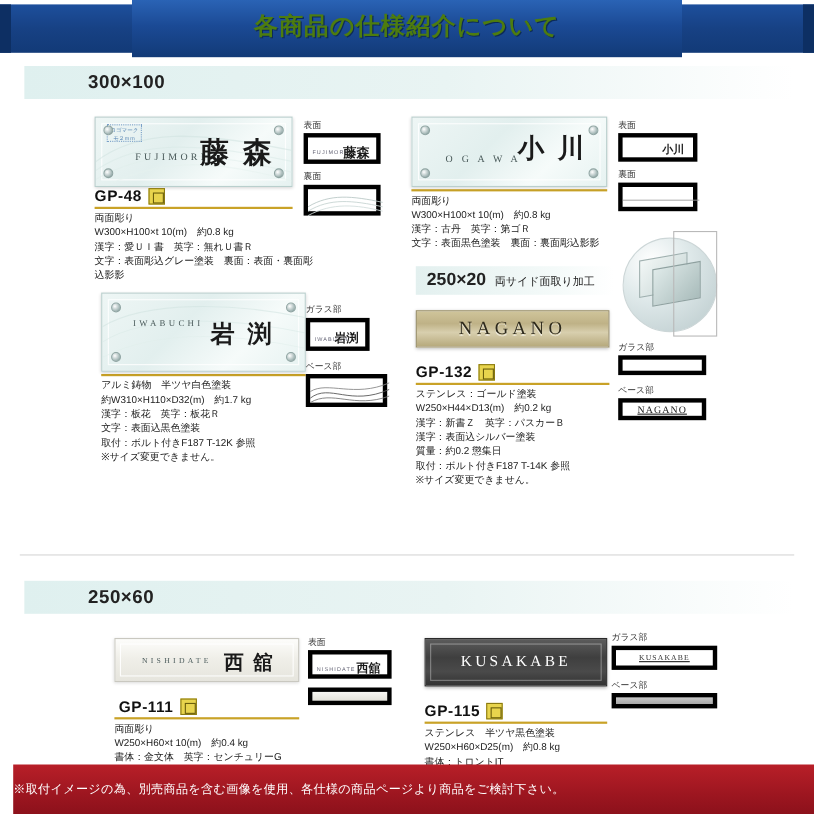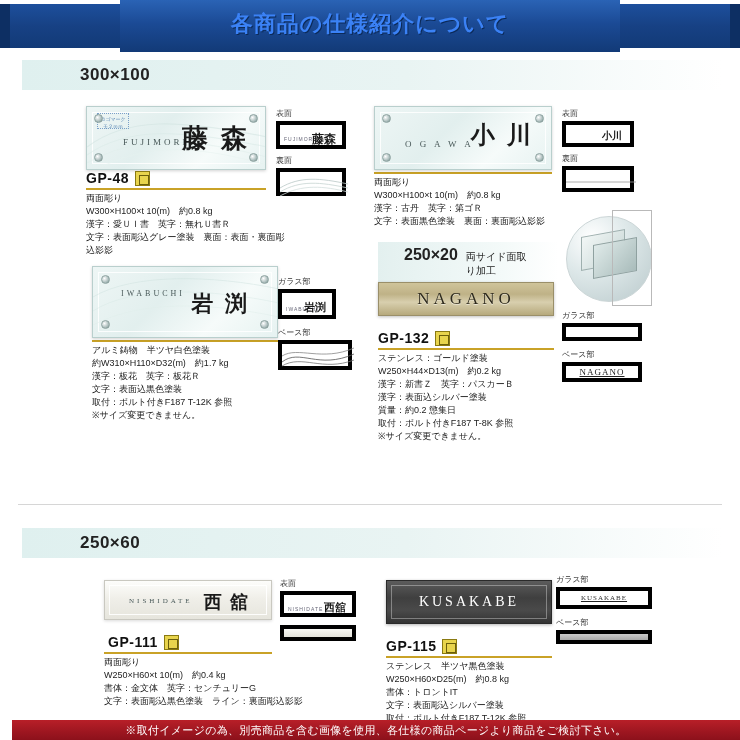--- a/index.html
+++ b/index.html
@@ -28,21 +28,21 @@
   .header-bar-inner {
     position: absolute;
     left: 120px; right: 120px; top: 0; bottom: 0;
     background: linear-gradient(to bottom, #2a63b5 0%, #1b4a95 45%, #14archive 100%);
     background: linear-gradient(to bottom, #2a63b5 0%, #1b4a95 45%, #123a77 100%);
   }
   .header-title {
     position: absolute;
     left: 0; right: 0; top: 9px;
     text-align: center;
-    color: #3b82f6;
+    color: #4d7c0f;
     font-size: 22px;
     font-weight: bold;
     letter-spacing: 1px;
     text-shadow: 1px 1px 0 #0c2a58;
   }
   .header-corner-l, .header-corner-r {
     position:absolute; top:4px; width:10px; height:44px;
     background:#0d2f63;
   }
   .header-corner-l { left:0; }
@@ -191,21 +191,21 @@
 
   
   .pill-head {
     display:flex; align-items:baseline; gap:8px;
   }
   .pill-head .big { font-size: 16px; font-weight:bold; }
   .pill-head .small { font-size: 10px; }
 
   .band-250x20 {
     background: linear-gradient(to right, #e3f0ef, #f4faf9 70%, #ffffff);
-    padding: 4px 26px;
+    padding: 4px 10px;
   }
 
   
   .glassblock {
     background: radial-gradient(circle at 30% 25%, #ffffff 0%, #dfe9ea 40%, #b9c9cb 100%);
     border-radius: 50%;
     border: 1px solid #ccd6d7;
     overflow: hidden;
     position: relative;
   }
@@ -218,23 +218,23 @@
   .glassblock .b2 {
     position:absolute; left:26px; top:24px; width:44px; height:34px;
     background: linear-gradient(135deg,#dfeae9,#a9bcbb);
     border:1px solid #8fa1a0;
     transform: skewY(-10deg);
   }
 
   
   .footer {
     position:absolute; left:12px; right:0; bottom:0;
-    height: 20px;
+    height: 45px;
     background: linear-gradient(to bottom, #b81f28 0%, #9d1620 60%, #8c111b 100%);
-    display:flex; align-items:center; justify-content:center;
+    display:flex; align-items:center; 
   }
   .footer .txt { color:#fff; font-size: 11px; letter-spacing:.3px; }
 
   .divider {
     position:absolute; left:18px; right:18px;
     border-top: 1px solid #d6d6d6;
   }
 </style>
 </head>
 <body>
@@ -392,21 +392,21 @@
     <div class="code-row" style="margin-top:14px;">
       <span class="code">GP-132</span>
       <span class="badge"></span>
     </div>
     <div class="code-underline" style="width:176px;"></div>
     <div class="spec" style="width:200px;">ステンレス：ゴールド塗装
 W250×H44×D13(m)　約0.2 kg
 漢字：新書Ｚ　英字：パスカーＢ
 漢字：表面込シルバー塗装
 質量：約0.2 懲集日
-取付：ボルト付きF187 T-8K 参照
+取付：ボルト付きF187 T-14K 参照
 ※サイズ変更できません。</div>
   </div>
 
   <div class="abs" style="left:562px; top:220px;">
     <div class="side-label">ガラス部</div>
     <div class="side-box" style="width:80px; height:18px;">
       <div class="abs" style="left:6px; top:4px; font-size:6px; letter-spacing:1px; color:#444;"></div>
     </div>
     <div class="side-label" style="margin-top:8px;">ベース部</div>
     <div class="side-box" style="width:80px; height:20px; display:flex; align-items:center; justify-content:center;">

